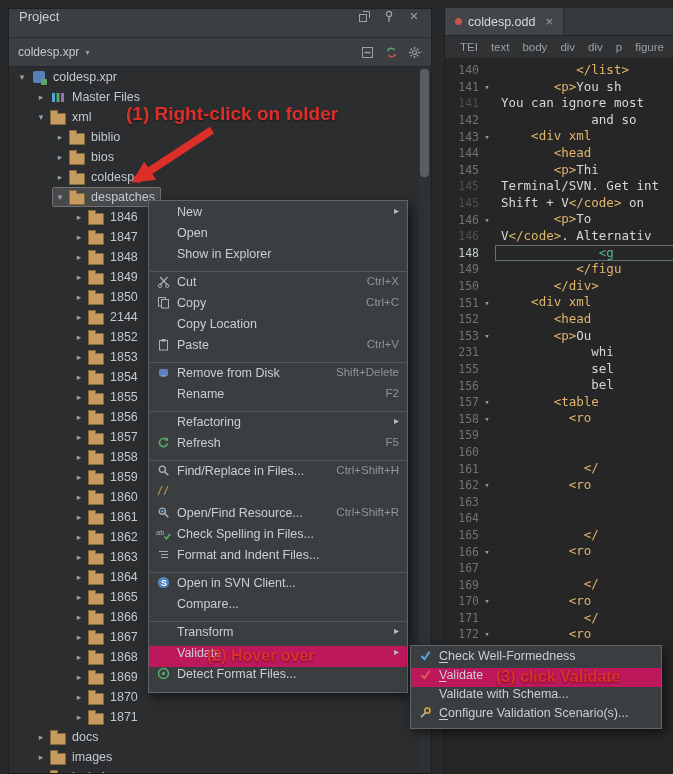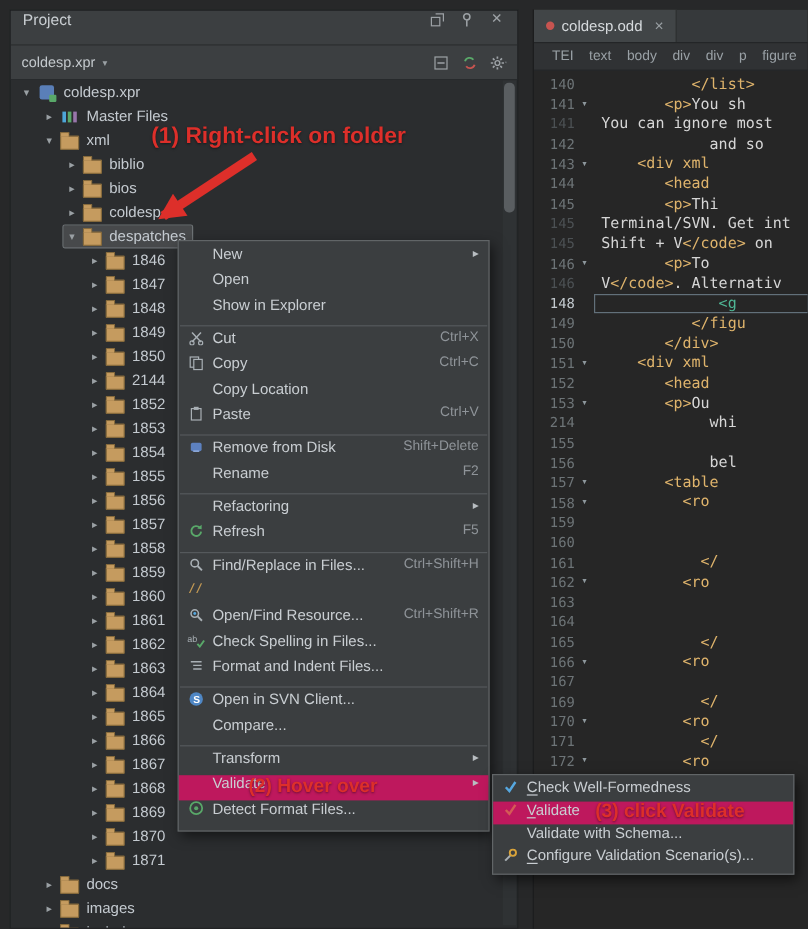--- a/index.html
+++ b/index.html
@@ -504,22 +504,22 @@
       <div class="cline"><span class="gnum dim">145</span><span class="gfold"></span><span class="ctext"><span class="seg-txt">Terminal/SVN. Get int</span></span></div>
       <div class="cline"><span class="gnum dim">145</span><span class="gfold"></span><span class="ctext"><span class="seg-txt">Shift + V</span><span class="seg-tag">&lt;/code&gt;</span><span class="seg-txt"> on </span></span></div>
       <div class="cline"><span class="gnum">146</span><span class="gfold">▾</span><span class="ctext"><span class="seg-tag">       &lt;p&gt;</span><span class="seg-txt">To </span></span></div>
       <div class="cline"><span class="gnum dim">146</span><span class="gfold"></span><span class="ctext"><span class="seg-txt">V</span><span class="seg-tag">&lt;/code&gt;</span><span class="seg-txt">. Alternativ</span></span></div>
       <div class="cline cur"><span class="gnum cur">148</span><span class="gfold"></span><span class="ctext"><span class="seg-grn">             &lt;g</span></span></div>
       <div class="cline"><span class="gnum">149</span><span class="gfold"></span><span class="ctext"><span class="seg-tag">          &lt;/figu</span></span></div>
       <div class="cline"><span class="gnum">150</span><span class="gfold"></span><span class="ctext"><span class="seg-tag">       &lt;/div&gt;</span></span></div>
       <div class="cline"><span class="gnum">151</span><span class="gfold">▾</span><span class="ctext"><span class="seg-tag">    &lt;div xml</span></span></div>
       <div class="cline"><span class="gnum">152</span><span class="gfold"></span><span class="ctext"><span class="seg-tag">       &lt;head</span></span></div>
       <div class="cline"><span class="gnum">153</span><span class="gfold">▾</span><span class="ctext"><span class="seg-tag">       &lt;p&gt;</span><span class="seg-txt">Ou</span></span></div>
-      <div class="cline"><span class="gnum">214</span><span class="gfold"></span><span class="ctext"><span class="seg-txt">            whi</span></span></div>
-      <div class="cline"><span class="gnum">155</span><span class="gfold"></span></div>
+      <div class="cline"><span class="gnum">231</span><span class="gfold"></span><span class="ctext"><span class="seg-txt">            whi</span></span></div>
+      <div class="cline"><span class="gnum">155</span><span class="gfold"></span><span class="ctext"><span class="seg-txt">            sel</span></span></div>
       <div class="cline"><span class="gnum">156</span><span class="gfold"></span><span class="ctext"><span class="seg-txt">            bel</span></span></div>
       <div class="cline"><span class="gnum">157</span><span class="gfold">▾</span><span class="ctext"><span class="seg-tag">       &lt;table</span></span></div>
       <div class="cline"><span class="gnum">158</span><span class="gfold">▾</span><span class="ctext"><span class="seg-tag">         &lt;ro</span></span></div>
       <div class="cline"><span class="gnum">159</span><span class="gfold"></span><span class="ctext"></span></div>
       <div class="cline"><span class="gnum">160</span><span class="gfold"></span><span class="ctext"></span></div>
       <div class="cline"><span class="gnum">161</span><span class="gfold"></span><span class="ctext"><span class="seg-tag">           &lt;/</span></span></div>
       <div class="cline"><span class="gnum">162</span><span class="gfold">▾</span><span class="ctext"><span class="seg-tag">         &lt;ro</span></span></div>
       <div class="cline"><span class="gnum">163</span><span class="gfold"></span><span class="ctext"></span></div>
       <div class="cline"><span class="gnum">164</span><span class="gfold"></span><span class="ctext"></span></div>
       <div class="cline"><span class="gnum">165</span><span class="gfold"></span><span class="ctext"><span class="seg-tag">           &lt;/</span></span></div>

